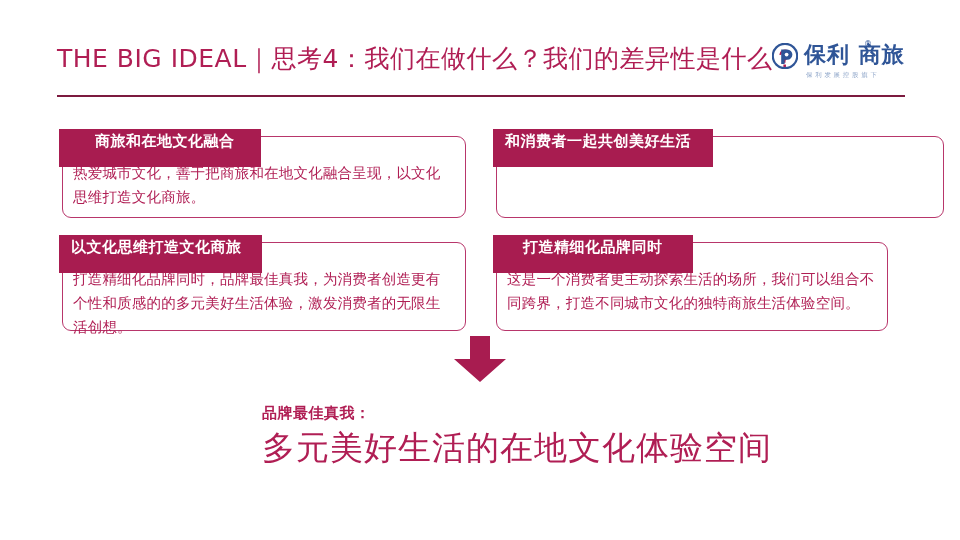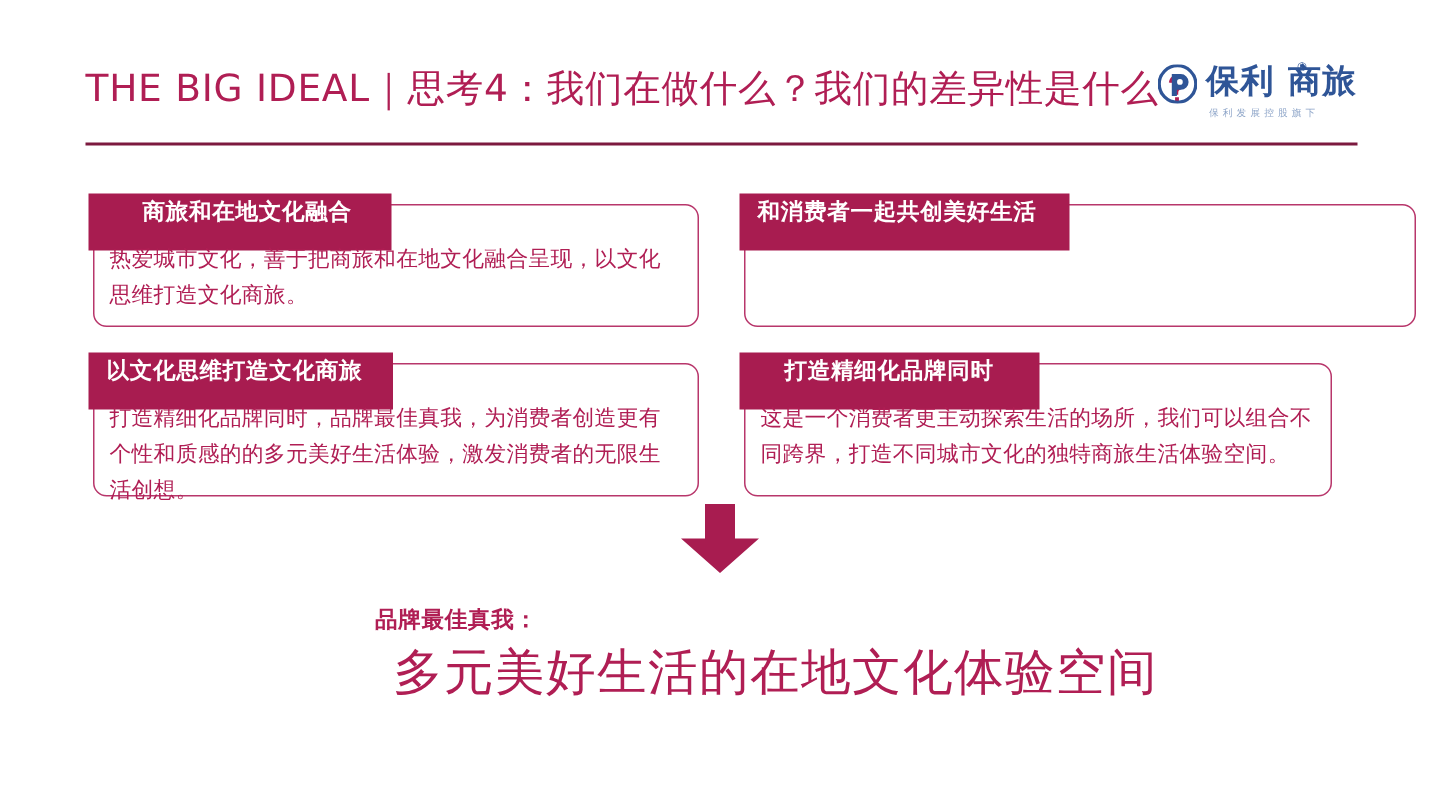--- a/index.html
+++ b/index.html
@@ -135,21 +135,21 @@
     position: absolute;
     left: 452px;
     top: 336px;
     width: 56px;
     height: 46px;
   }
 
   
   .concl-small {
     position: absolute;
-    left: 250px;
+    left: 262px;
     top: 404px;
     font-size: 15px;
     font-weight: 700;
     color: #B01E54;
     letter-spacing: 0.5px;
     white-space: nowrap;
   }
   .concl-big {
     position: absolute;
     left: 262px;

